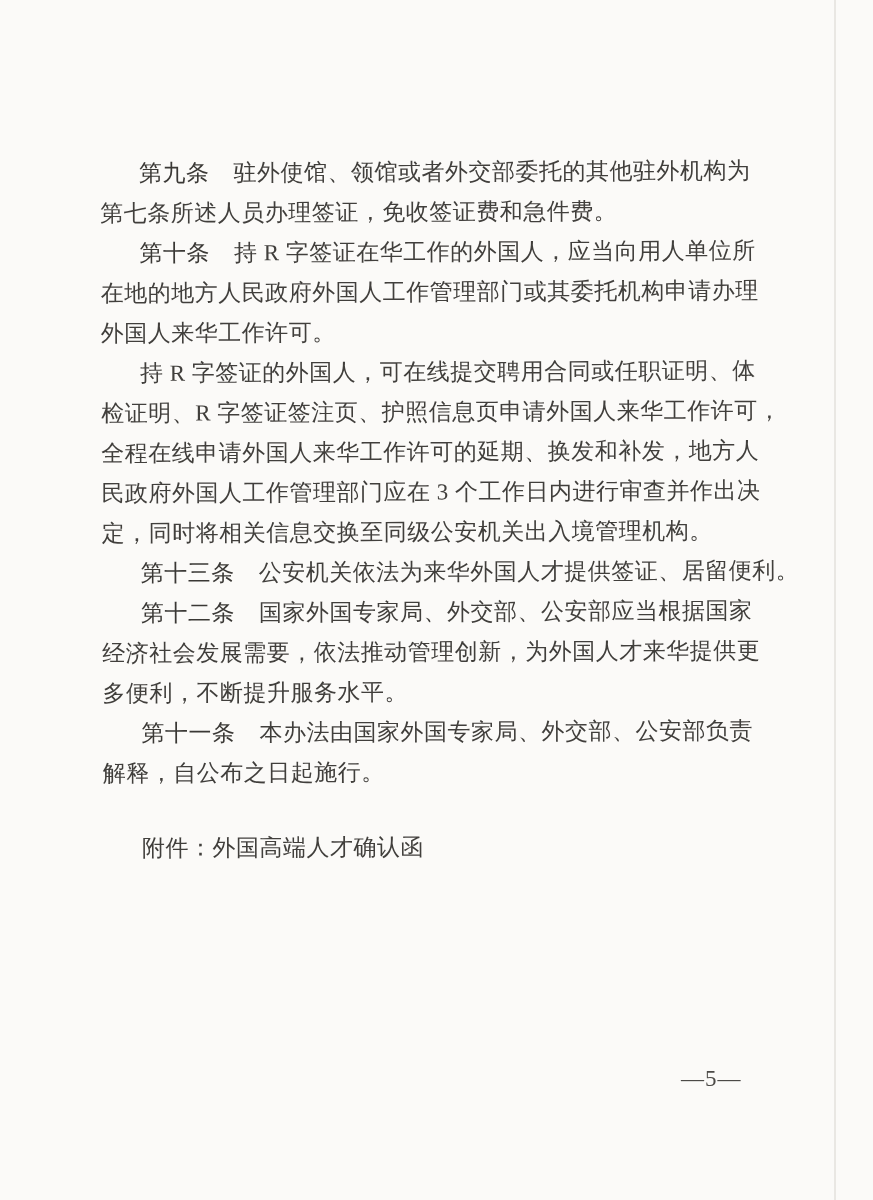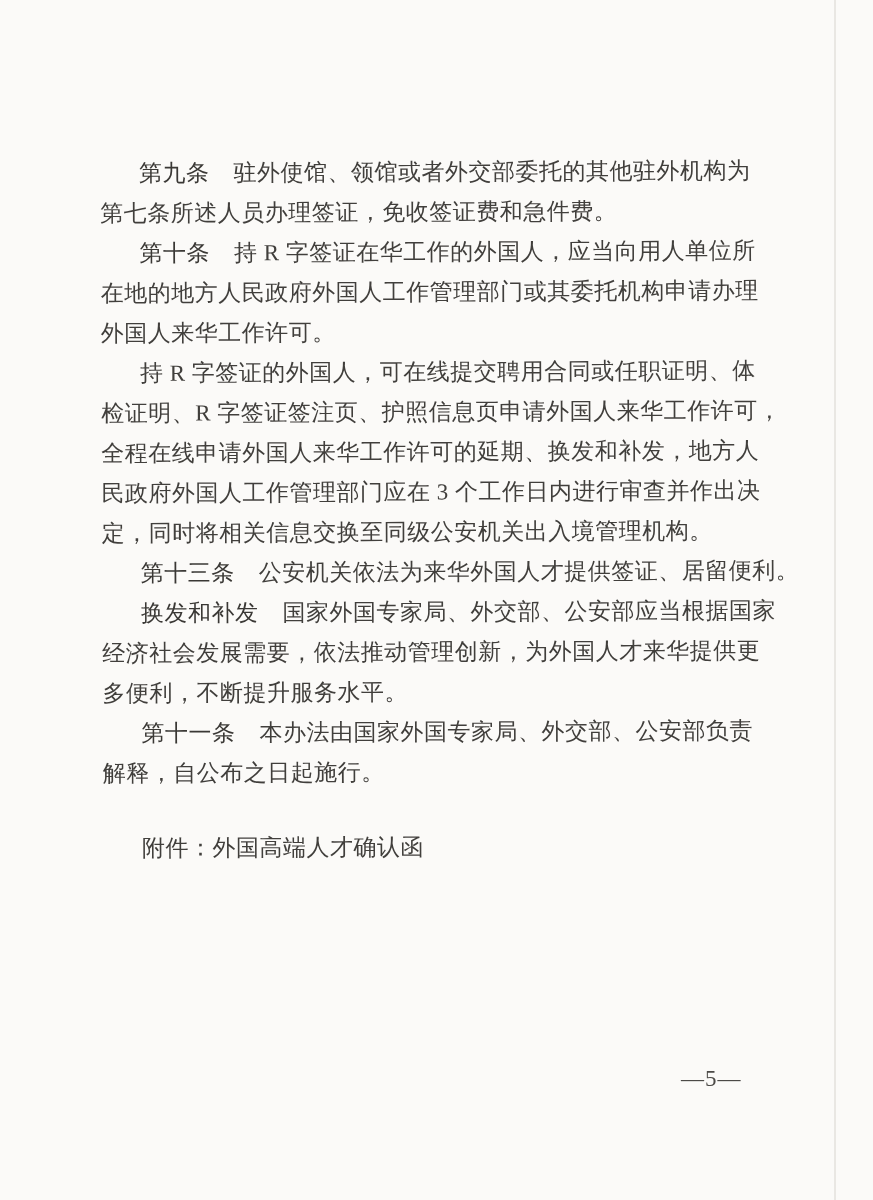--- a/index.html
+++ b/index.html
@@ -77,21 +77,21 @@
     <div class="line"><span>第七条所述人员办理签证，免收签证费和急件费。</span></div>
     <div class="line indent"><span class="head">第十条</span><span>持 R 字签证在华工作的外国人，应当向用人单位所</span></div>
     <div class="line"><span>在地的地方人民政府外国人工作管理部门或其委托机构申请办理</span></div>
     <div class="line"><span>外国人来华工作许可。</span></div>
     <div class="line indent"><span>持 R 字签证的外国人，可在线提交聘用合同或任职证明、体</span></div>
     <div class="line"><span>检证明、R 字签证签注页、护照信息页申请外国人来华工作许可，</span></div>
     <div class="line"><span>全程在线申请外国人来华工作许可的延期、换发和补发，地方人</span></div>
     <div class="line"><span>民政府外国人工作管理部门应在 3 个工作日内进行审查并作出决</span></div>
     <div class="line"><span>定，同时将相关信息交换至同级公安机关出入境管理机构。</span></div>
     <div class="line indent"><span class="head">第十三条</span><span>公安机关依法为来华外国人才提供签证、居留便利。</span></div>
-    <div class="line indent"><span class="head">换发和补发</span><span>国家外国专家局、外交部、公安部应当根据国家</span></div>
+    <div class="line indent"><span class="head">第十二条</span><span>国家外国专家局、外交部、公安部应当根据国家</span></div>
     <div class="line"><span>经济社会发展需要，依法推动管理创新，为外国人才来华提供更</span></div>
     <div class="line"><span>多便利，不断提升服务水平。</span></div>
     <div class="line indent"><span class="head">第十一条</span><span>本办法由国家外国专家局、外交部、公安部负责</span></div>
     <div class="line"><span>解释，自公布之日起施行。</span></div>
 
     <div class="line indent attachment-line"><span>附件：外国高端人才确认函</span></div>
 
   </div>
 
   <div class="page-number">—5—</div>

